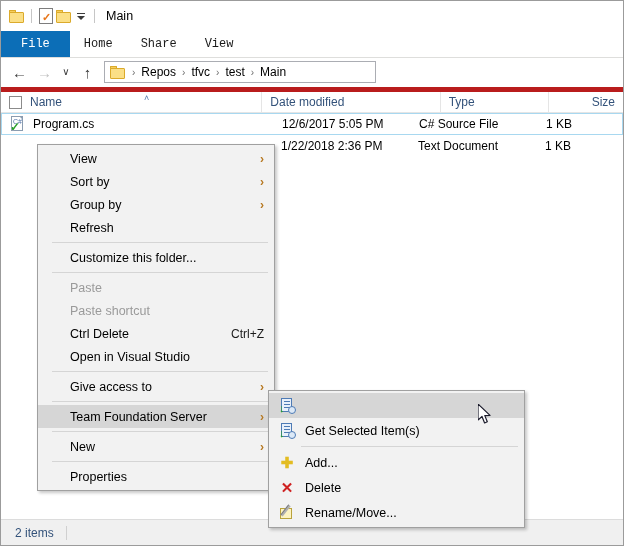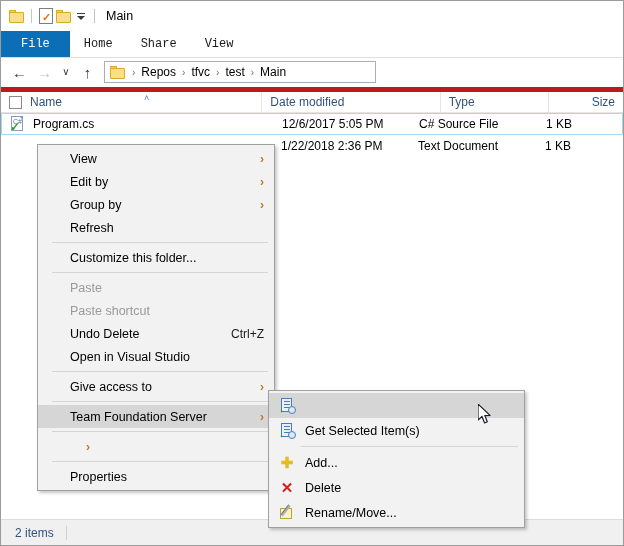--- a/index.html
+++ b/index.html
@@ -560,21 +560,21 @@
 
   </div>
 
   <div id="ctx1" class="ctxmenu">
 
     <div class="mi">
       <span class="label">View</span>
       <span class="arrow">›</span>
     </div>
     <div class="mi">
-      <span class="label">Edit by</span>
+      <span class="label">Sort by</span>
       <span class="arrow">›</span>
     </div>
     <div class="mi">
       <span class="label">Group by</span>
       <span class="arrow">›</span>
     </div>
     <div class="mi">
       <span class="label">Refresh</span>
     </div>
     <div class="sep"></div>
@@ -584,41 +584,42 @@
     </div>
     <div class="sep"></div>
 
     <div class="mi disabled">
       <span class="label">Paste</span>
     </div>
     <div class="mi disabled">
       <span class="label">Paste shortcut</span>
     </div>
     <div class="mi">
-      <span class="label">Undo Delete</span>
+      <span class="label">Ctrl Delete</span>
       <span class="accel">Ctrl+Z</span>
     </div>
     <div class="mi">
       <span class="label">Open in Visual Studio</span>
     </div>
     <div class="sep"></div>
 
     <div class="mi">
       <span class="label">Give access to</span>
       <span class="arrow">›</span>
     </div>
     <div class="sep"></div>
 
     <div class="mi highlight">
       <span class="label">Team Foundation Server</span>
       <span class="arrow">›</span>
     </div>
     <div class="sep"></div>
 
     <div class="mi">
+      <span class="label">New</span>
       <span class="arrow">›</span>
     </div>
     <div class="sep"></div>
 
     <div class="mi">
       <span class="label">Properties</span>
     </div>
   </div>
 
   <div id="ctx2" class="ctxmenu">

